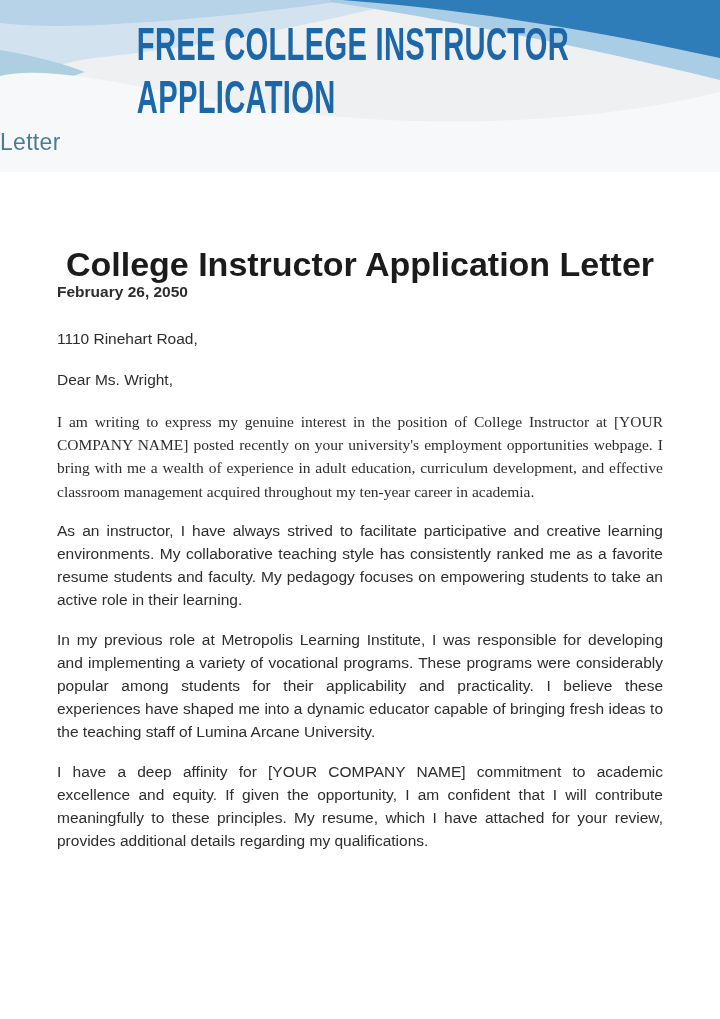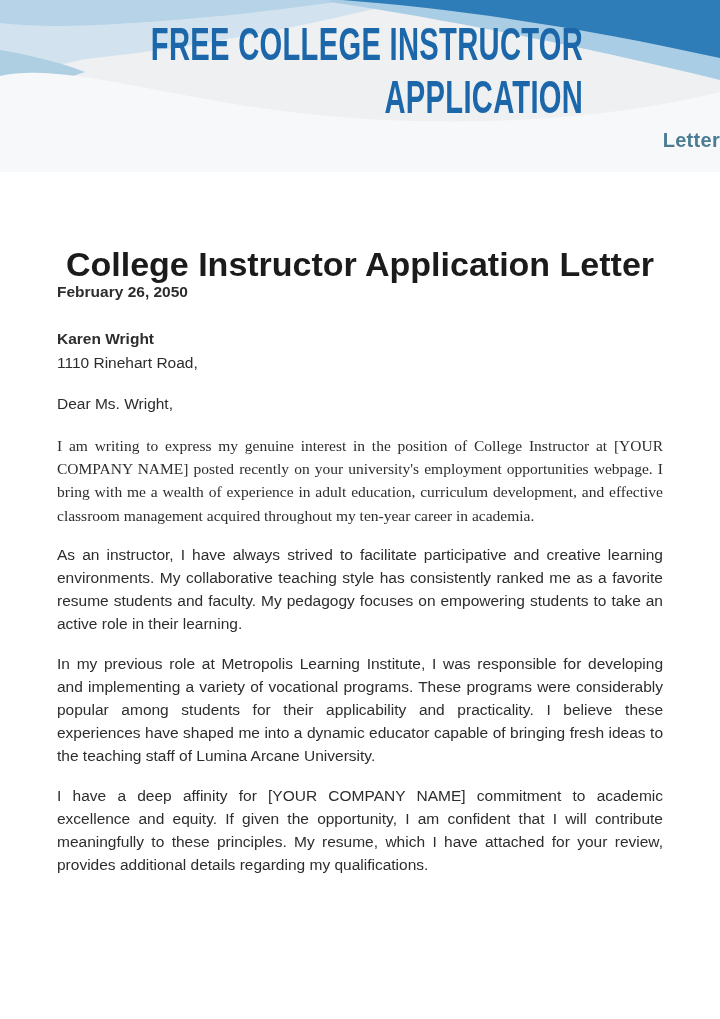--- a/index.html
+++ b/index.html
@@ -21,36 +21,36 @@
     width: 720px;
     height: 172px;
     background: #eef0f2;
     overflow: hidden;
   }
   .banner svg { position: absolute; top: 0; left: 0; display: block; }
   .banner-text {
     position: absolute;
     top: 0; left: 0;
     width: 100%;
-    text-align: right;
+    text-align: left;
   }
   .banner-title {
     margin-top: 17px;
     font-size: 47px;
     line-height: 53px;
     font-weight: bold;
     letter-spacing: 0.5px;
     transform: scaleX(0.62);
     transform-origin: 50% 0;
     text-transform: uppercase;
   }
   .banner-subtitle {
     margin-top: 6px;
-    font-size: 20px;
-    font-weight: 700;
+    font-size: 23px;
+    font-weight: 400;
     letter-spacing: 0.3px;
   }
 
   
   .doc {
     padding: 0 57px;
     font-size: 15.5px;
     line-height: 23.2px;
     color: #2d2d2d;
   }
@@ -101,21 +101,20 @@
   </header>
 
   <main class="doc">
 
     <h2 class="doc-title">College Instructor Application Letter</h2>
 
 
     <div class="date">February 26, 2050</div>
 
     <div class="recipient">
-      <div class="bold">Karen Wright</div>
       <div>1110 Rinehart Road,</div>
     </div>
 
     <div class="salutation">Dear Ms. Wright,</div>
 
     <p class="body first">I am writing to express my genuine interest in the position of College Instructor at [YOUR COMPANY NAME] posted recently on your university's employment opportunities webpage. I bring with me a wealth of experience in adult education, curriculum development, and effective classroom management acquired throughout my ten-year career in academia.</p>
     <p class="body">As an instructor, I have always strived to facilitate participative and creative learning environments. My collaborative teaching style has consistently ranked me as a favorite resume students and faculty. My pedagogy focuses on empowering students to take an active role in their learning.</p>
     <p class="body">In my previous role at Metropolis Learning Institute, I was responsible for developing and implementing a variety of vocational programs. These programs were considerably popular among students for their applicability and practicality. I believe these experiences have shaped me into a dynamic educator capable of bringing fresh ideas to the teaching staff of Lumina Arcane University.</p>
     <p class="body">I have a deep affinity for [YOUR COMPANY NAME] commitment to academic excellence and equity. If given the opportunity, I am confident that I will contribute meaningfully to these principles. My resume, which I have attached for your review, provides additional details regarding my qualifications.</p>
 

